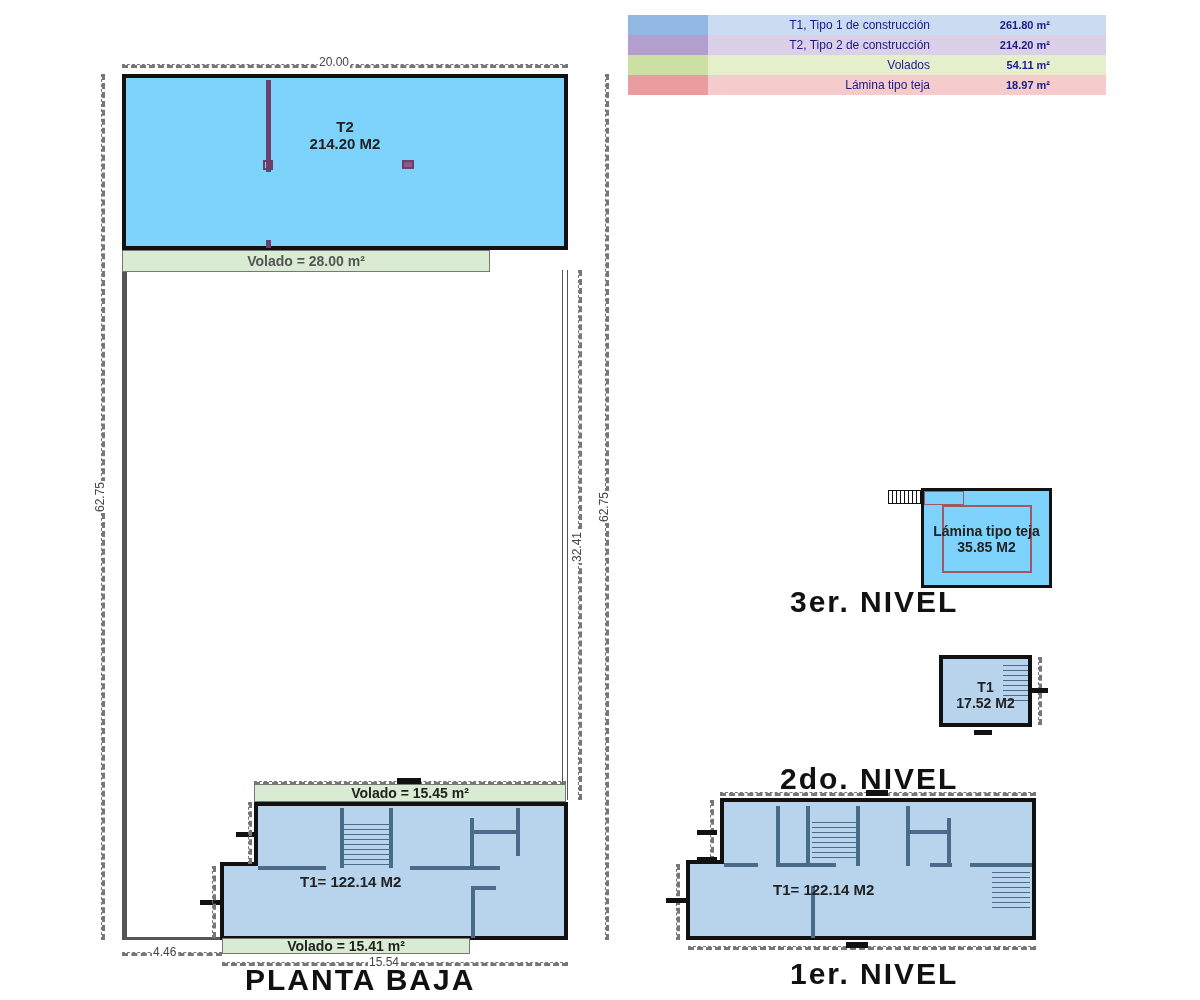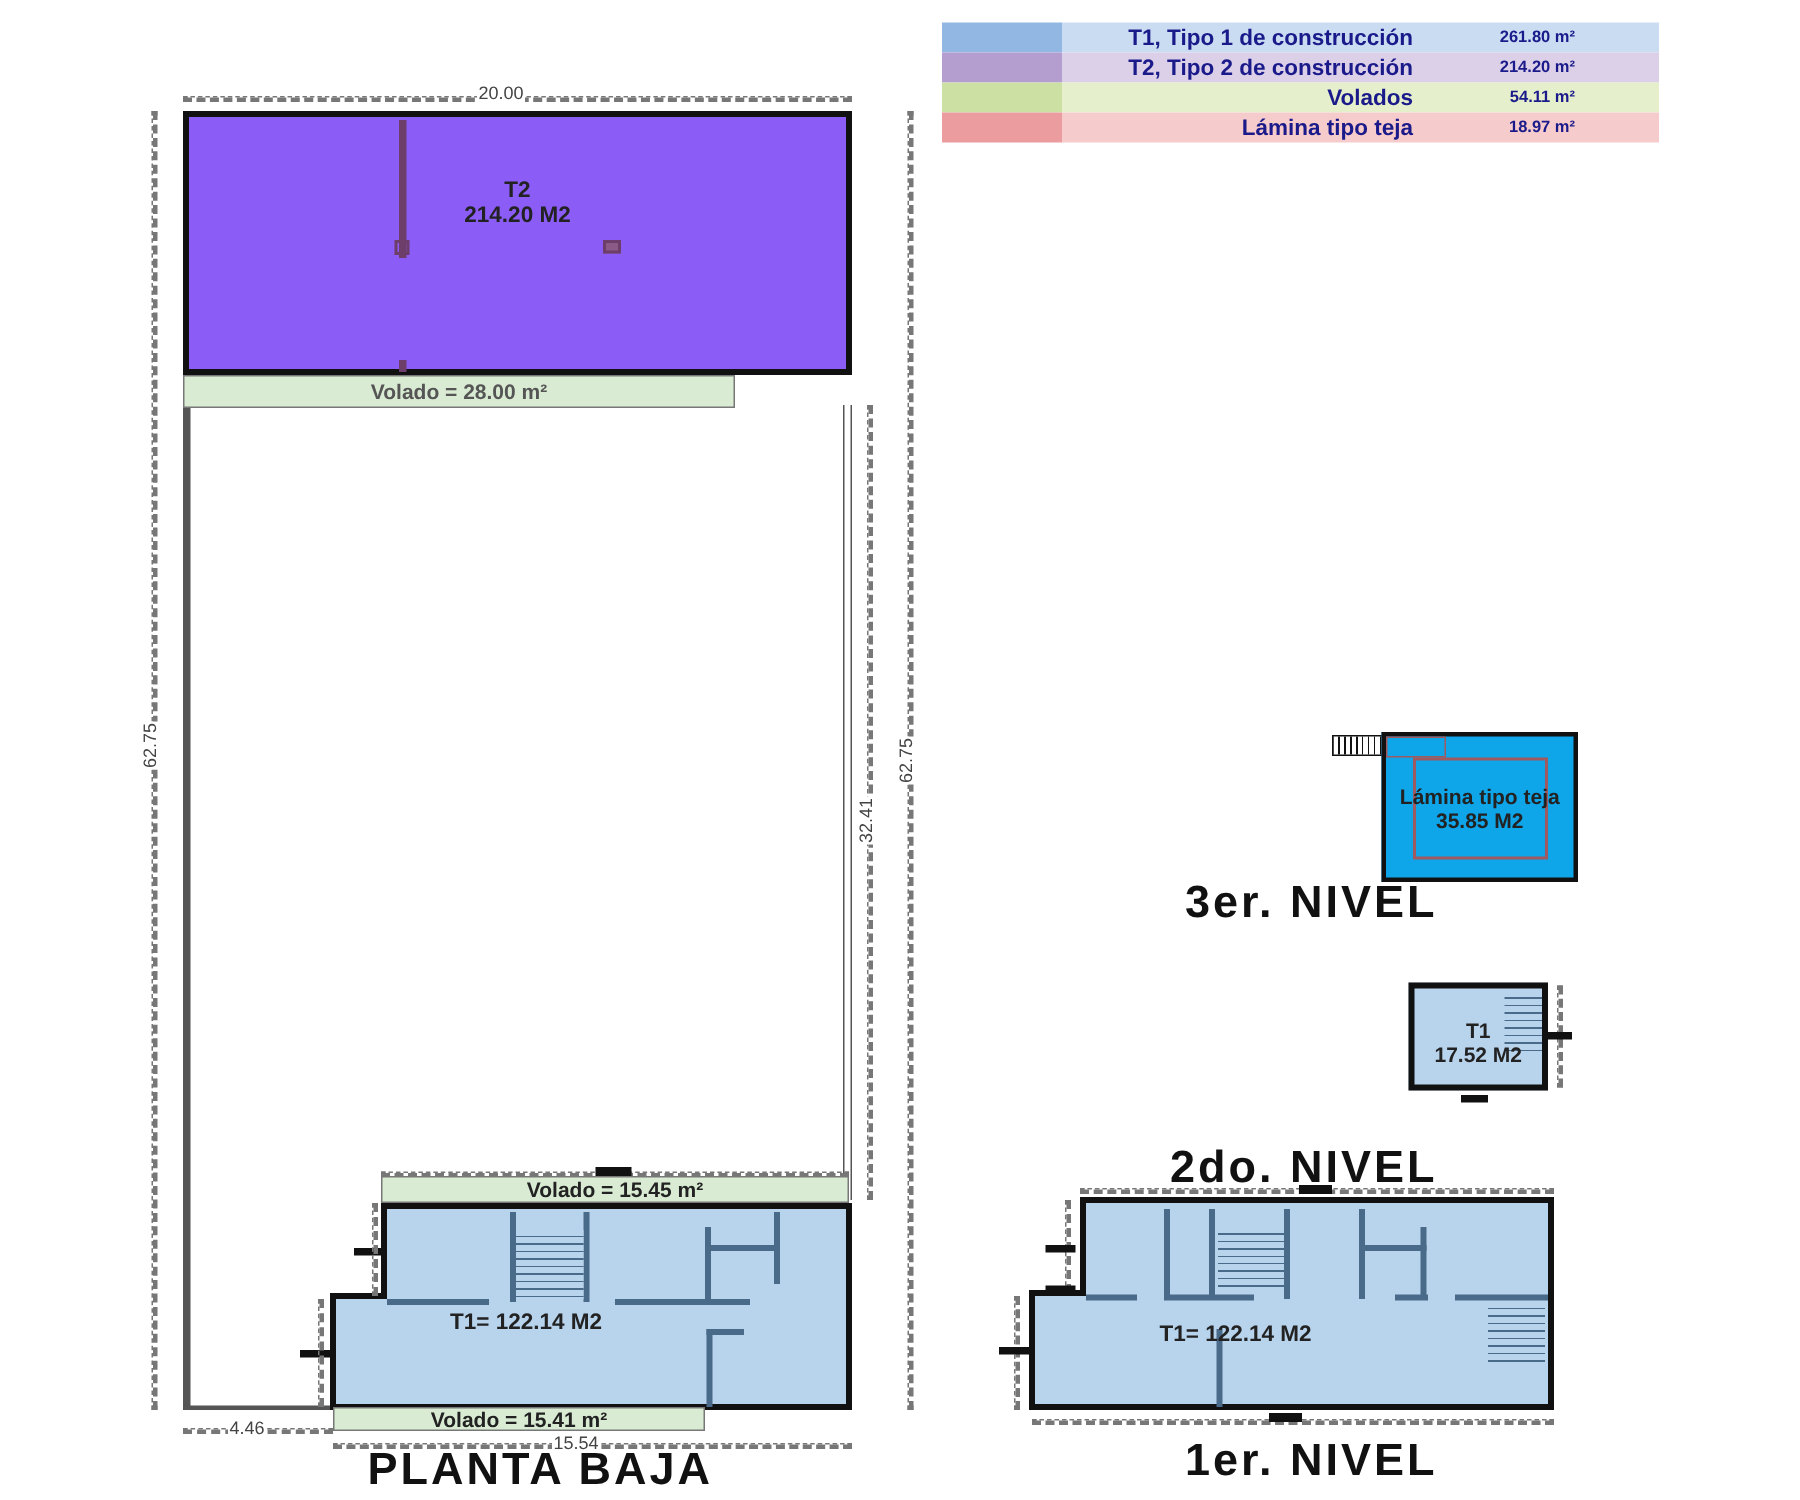--- a/index.html
+++ b/index.html
@@ -5,32 +5,32 @@
   html, body { margin:0; padding:0; background:#ffffff; }
   body { width:1200px; height:1000px; position:relative; overflow:hidden;
          font-family:"Liberation Sans", sans-serif; }
   .abs { position:absolute; box-sizing:border-box; }
 
   
   .legend { left:628px; top:15px; width:478px; }
   .lg-row { position:relative; height:20px; display:flex; align-items:center; }
   .lg-swatch { width:80px; height:100%; }
   .lg-band { position:absolute; left:80px; right:0; top:0; bottom:0; }
-  .lg-label { position:absolute; right:164px; font-size:15px; font-weight:bold; color:#1a1a8a; white-space:nowrap; }
+  .lg-label { position:absolute; right:176px; font-size:12px; font-weight:normal; color:#1a1a8a; white-space:nowrap; }
   .lg-value { position:absolute; right:56px; font-size:11px; font-weight:bold; color:#1a1a8a; white-space:nowrap; }
 
   .dim { font-size:12px; color:#444; background:#fff; padding:0 1px; }
   .dimline { border-color:#777; border-style:dashed; }
   .vtext { transform:rotate(-90deg); transform-origin:center; }
 
-  .t2 { background:#8b5cf6; border:4px solid #111; }
+  .t2 { background:#7dd3fc; border:4px solid #111; }
   .volado { background:#d9ecd3; border:1px solid #777; color:#555; font-weight:bold;
             font-size:14px; text-align:center; }
   .t1 { background:#b8d3ec; }
-  .lamina { background:#0ea5e9; border:3px solid #111; }
+  .lamina { background:#7dd3fc; border:3px solid #111; }
   .wall { background:#4a6a8a; }
   .bigtext { font-weight:bold; font-size:30px; letter-spacing:2px; color:#111; white-space:nowrap; }
   .area-label { font-weight:bold; color:#222; text-align:center; white-space:nowrap; }
 </style>
 </head>
 <body>
 
 <div class="abs legend">
   <div class="lg-row">
     <div class="lg-swatch" style="background:#93b7e3"></div>

